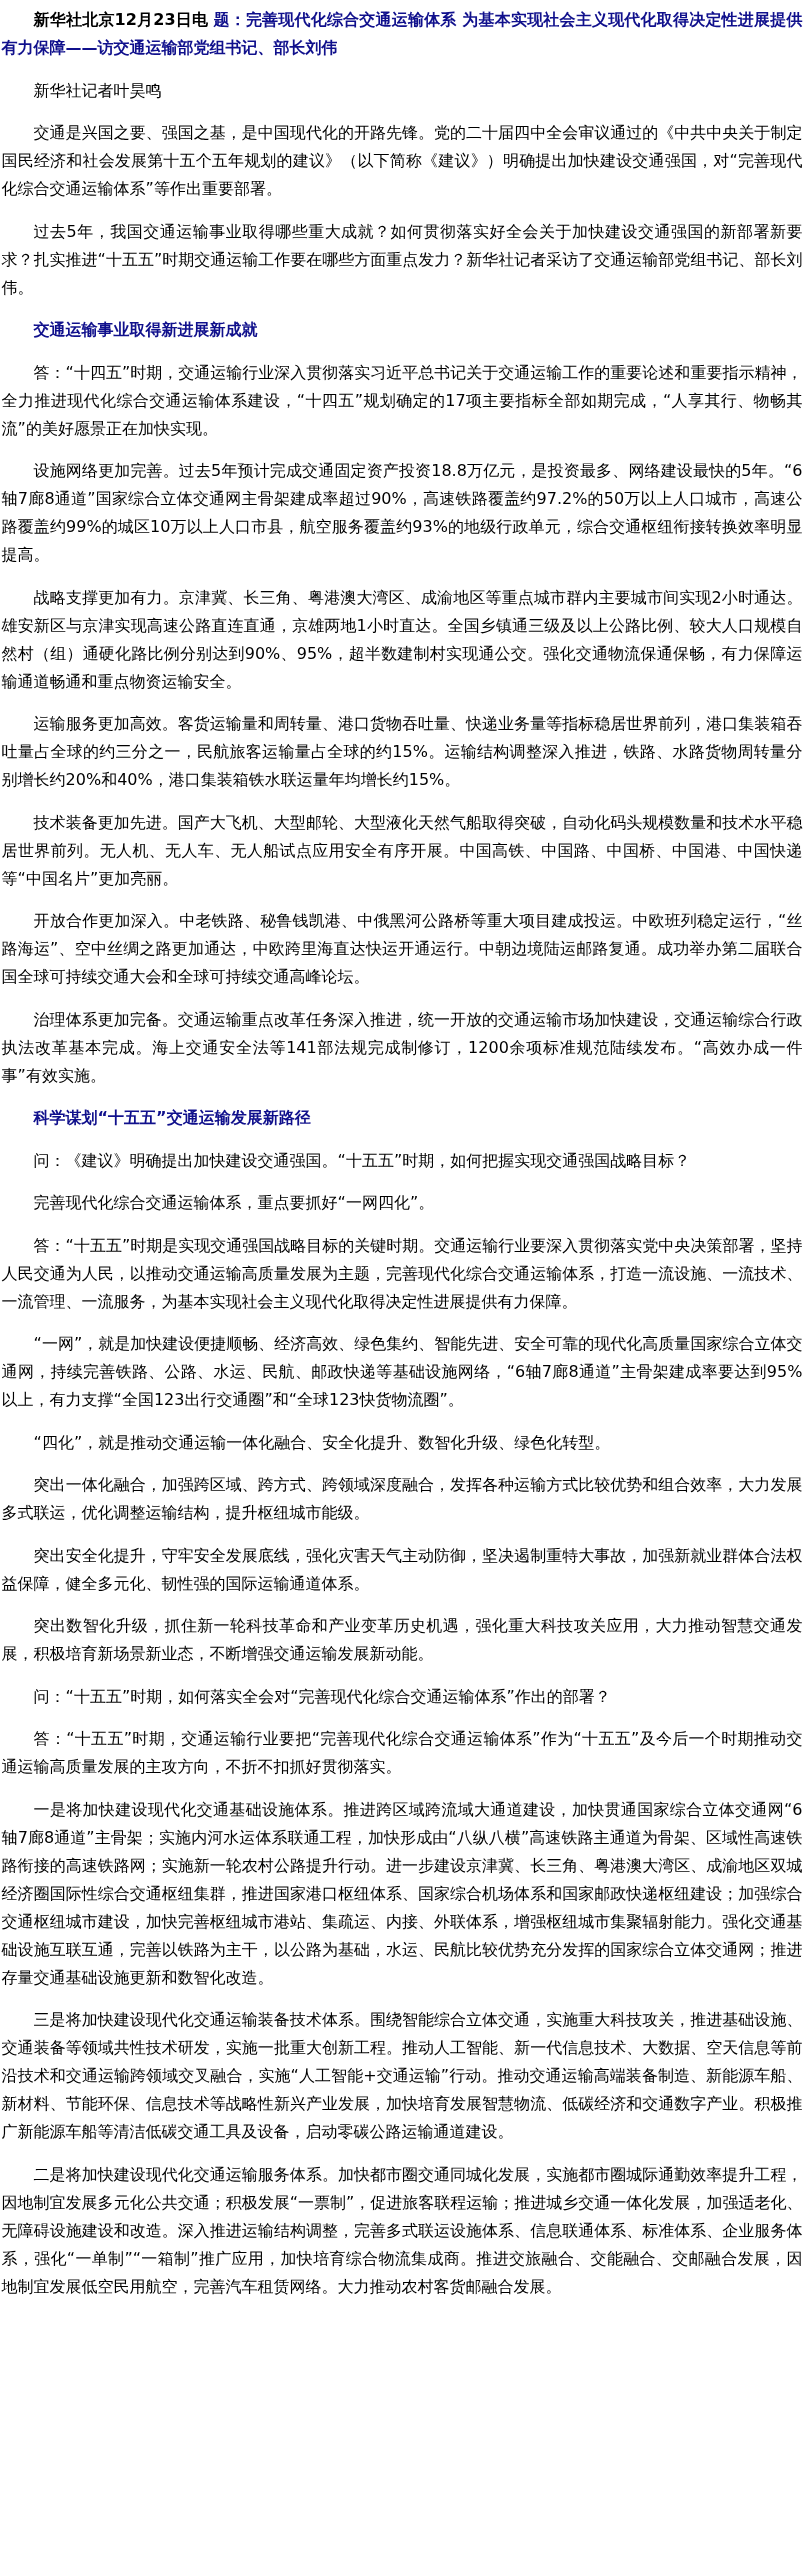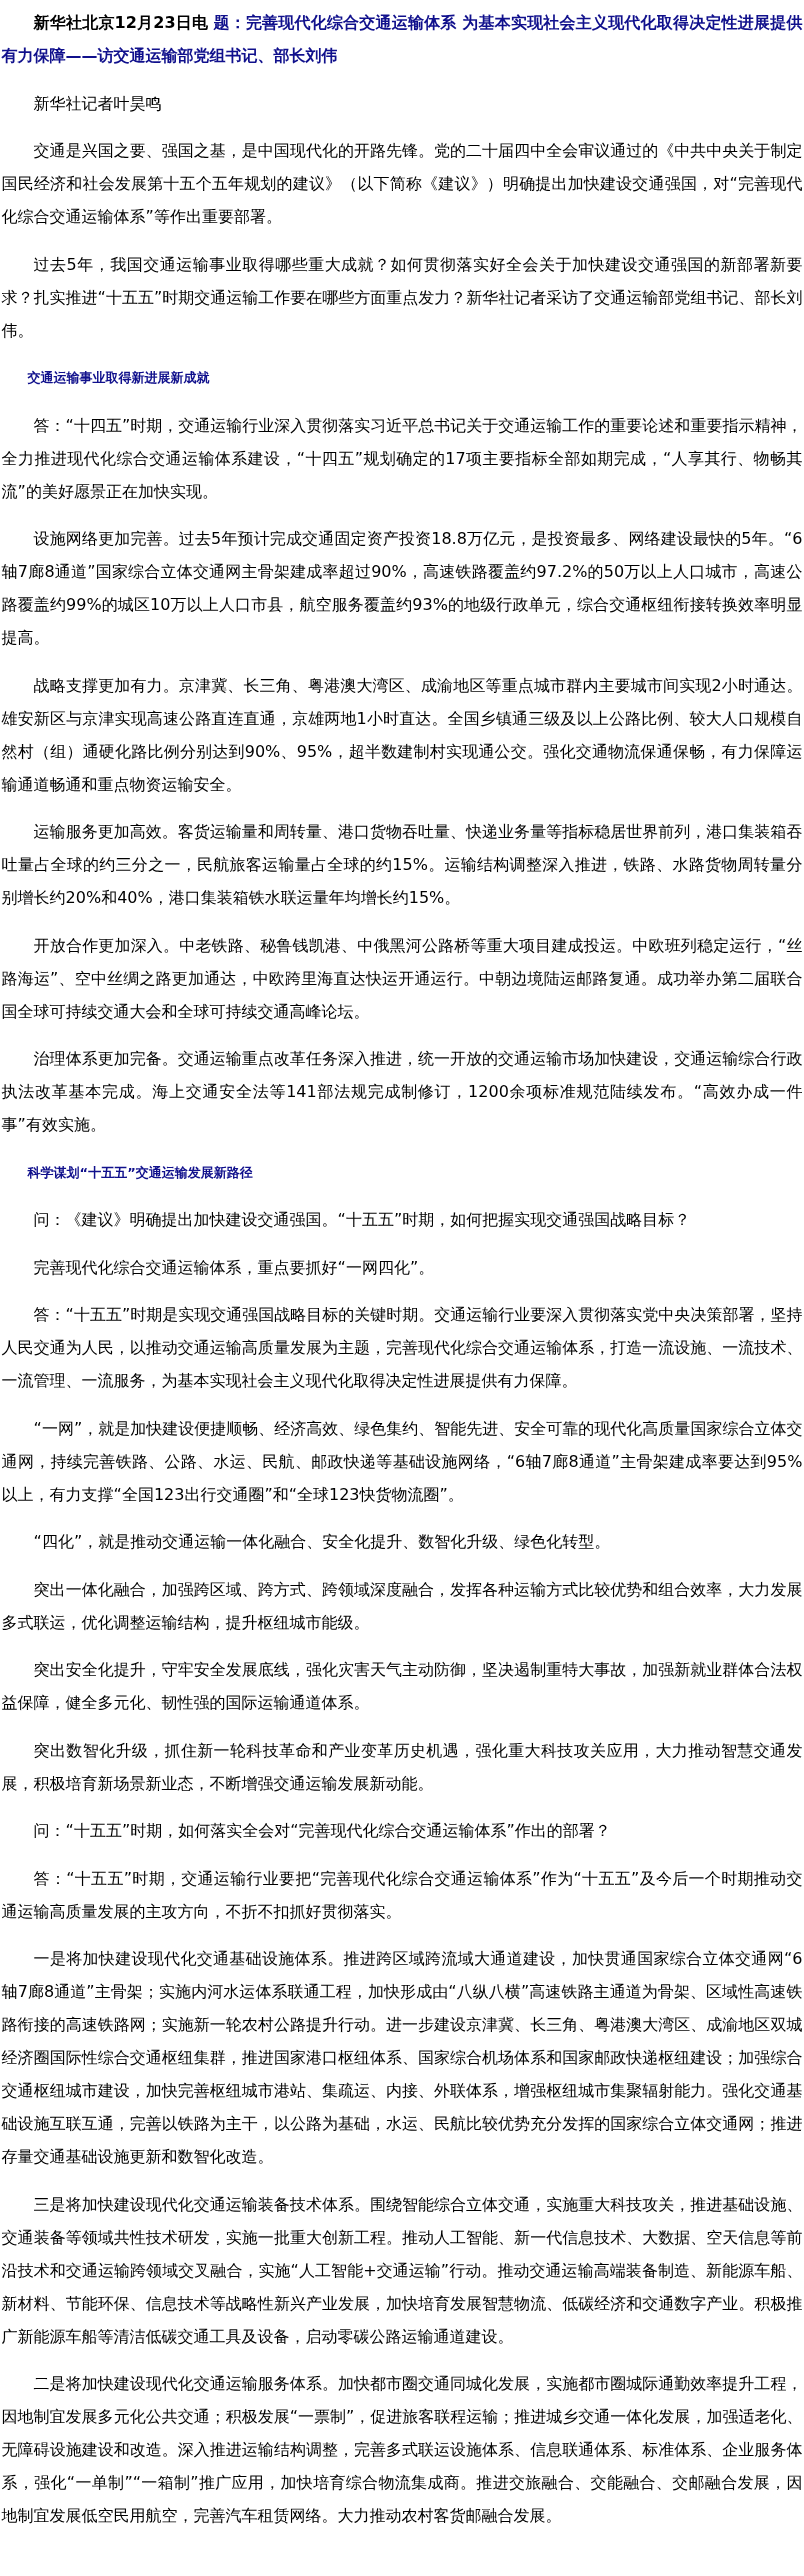--- a/index.html
+++ b/index.html
@@ -15,53 +15,54 @@
     color: #000000;
     box-sizing: border-box;
   }
   .doc {
     width: 804px;
     box-sizing: border-box;
     padding: 6.4px 1.6px 24px 1.6px;
   }
   .para, .title-line, .byline, .heading {
     margin: 0 0 14.5px 0;
-    line-height: 33px;
+    line-height: 28px;
     text-indent: 2em;
     text-align: justify;
     word-break: break-all;
   }
   .title-line .dateline {
     font-weight: bold;
     color: #000000;
   }
   .title-line .title {
     font-weight: bold;
     color: #10108c;
   }
   .heading {
-    font-size: 13px;
+    font-size: 16px;
     font-weight: bold;
     color: #10108c;
   }
 </style>
 </head>
 <body>
 
 <div class="doc">
   <p class="title-line"><span class="dateline">新华社北京12月23日电</span><span> </span><span class="title">题：完善现代化综合交通运输体系 为基本实现社会主义现代化取得决定性进展提供有力保障——访交通运输部党组书记、部长刘伟</span></p>
   <p class="byline">新华社记者叶昊鸣</p>
   <div id="blocks">
       <p class="para">交通是兴国之要、强国之基，是中国现代化的开路先锋。党的二十届四中全会审议通过的《中共中央关于制定国民经济和社会发展第十五个五年规划的建议》（以下简称《建议》）明确提出加快建设交通强国，对“完善现代化综合交通运输体系”等作出重要部署。</p>
       <p class="para">过去5年，我国交通运输事业取得哪些重大成就？如何贯彻落实好全会关于加快建设交通强国的新部署新要求？扎实推进“十五五”时期交通运输工作要在哪些方面重点发力？新华社记者采访了交通运输部党组书记、部长刘伟。</p>
       <h2 class="heading">交通运输事业取得新进展新成就</h2>
       <p class="para">答：“十四五”时期，交通运输行业深入贯彻落实习近平总书记关于交通运输工作的重要论述和重要指示精神，全力推进现代化综合交通运输体系建设，“十四五”规划确定的17项主要指标全部如期完成，“人享其行、物畅其流”的美好愿景正在加快实现。</p>
       <p class="para">设施网络更加完善。过去5年预计完成交通固定资产投资18.8万亿元，是投资最多、网络建设最快的5年。“6轴7廊8通道”国家综合立体交通网主骨架建成率超过90%，高速铁路覆盖约97.2%的50万以上人口城市，高速公路覆盖约99%的城区10万以上人口市县，航空服务覆盖约93%的地级行政单元，综合交通枢纽衔接转换效率明显提高。</p>
       <p class="para">战略支撑更加有力。京津冀、长三角、粤港澳大湾区、成渝地区等重点城市群内主要城市间实现2小时通达。雄安新区与京津实现高速公路直连直通，京雄两地1小时直达。全国乡镇通三级及以上公路比例、较大人口规模自然村（组）通硬化路比例分别达到90%、95%，超半数建制村实现通公交。强化交通物流保通保畅，有力保障运输通道畅通和重点物资运输安全。</p>
       <p class="para">运输服务更加高效。客货运输量和周转量、港口货物吞吐量、快递业务量等指标稳居世界前列，港口集装箱吞吐量占全球的约三分之一，民航旅客运输量占全球的约15%。运输结构调整深入推进，铁路、水路货物周转量分别增长约20%和40%，港口集装箱铁水联运量年均增长约15%。</p>
+      <p class="para">技术装备更加先进。国产大飞机、大型邮轮、大型液化天然气船取得突破，自动化码头规模数量和技术水平稳居世界前列。无人机、无人车、无人船试点应用安全有序开展。中国高铁、中国路、中国桥、中国港、中国快递等“中国名片”更加亮丽。</p>
       <p class="para">开放合作更加深入。中老铁路、秘鲁钱凯港、中俄黑河公路桥等重大项目建成投运。中欧班列稳定运行，“丝路海运”、空中丝绸之路更加通达，中欧跨里海直达快运开通运行。中朝边境陆运邮路复通。成功举办第二届联合国全球可持续交通大会和全球可持续交通高峰论坛。</p>
       <p class="para">治理体系更加完备。交通运输重点改革任务深入推进，统一开放的交通运输市场加快建设，交通运输综合行政执法改革基本完成。海上交通安全法等141部法规完成制修订，1200余项标准规范陆续发布。“高效办成一件事”有效实施。</p>
       <h2 class="heading">科学谋划“十五五”交通运输发展新路径</h2>
       <p class="para">问：《建议》明确提出加快建设交通强国。“十五五”时期，如何把握实现交通强国战略目标？</p>
       <p class="para">完善现代化综合交通运输体系，重点要抓好“一网四化”。</p>
       <p class="para">答：“十五五”时期是实现交通强国战略目标的关键时期。交通运输行业要深入贯彻落实党中央决策部署，坚持人民交通为人民，以推动交通运输高质量发展为主题，完善现代化综合交通运输体系，打造一流设施、一流技术、一流管理、一流服务，为基本实现社会主义现代化取得决定性进展提供有力保障。</p>
       <p class="para">“一网”，就是加快建设便捷顺畅、经济高效、绿色集约、智能先进、安全可靠的现代化高质量国家综合立体交通网，持续完善铁路、公路、水运、民航、邮政快递等基础设施网络，“6轴7廊8通道”主骨架建成率要达到95%以上，有力支撑“全国123出行交通圈”和“全球123快货物流圈”。</p>
       <p class="para">“四化”，就是推动交通运输一体化融合、安全化提升、数智化升级、绿色化转型。</p>
       <p class="para">突出一体化融合，加强跨区域、跨方式、跨领域深度融合，发挥各种运输方式比较优势和组合效率，大力发展多式联运，优化调整运输结构，提升枢纽城市能级。</p>
       <p class="para">突出安全化提升，守牢安全发展底线，强化灾害天气主动防御，坚决遏制重特大事故，加强新就业群体合法权益保障，健全多元化、韧性强的国际运输通道体系。</p>

